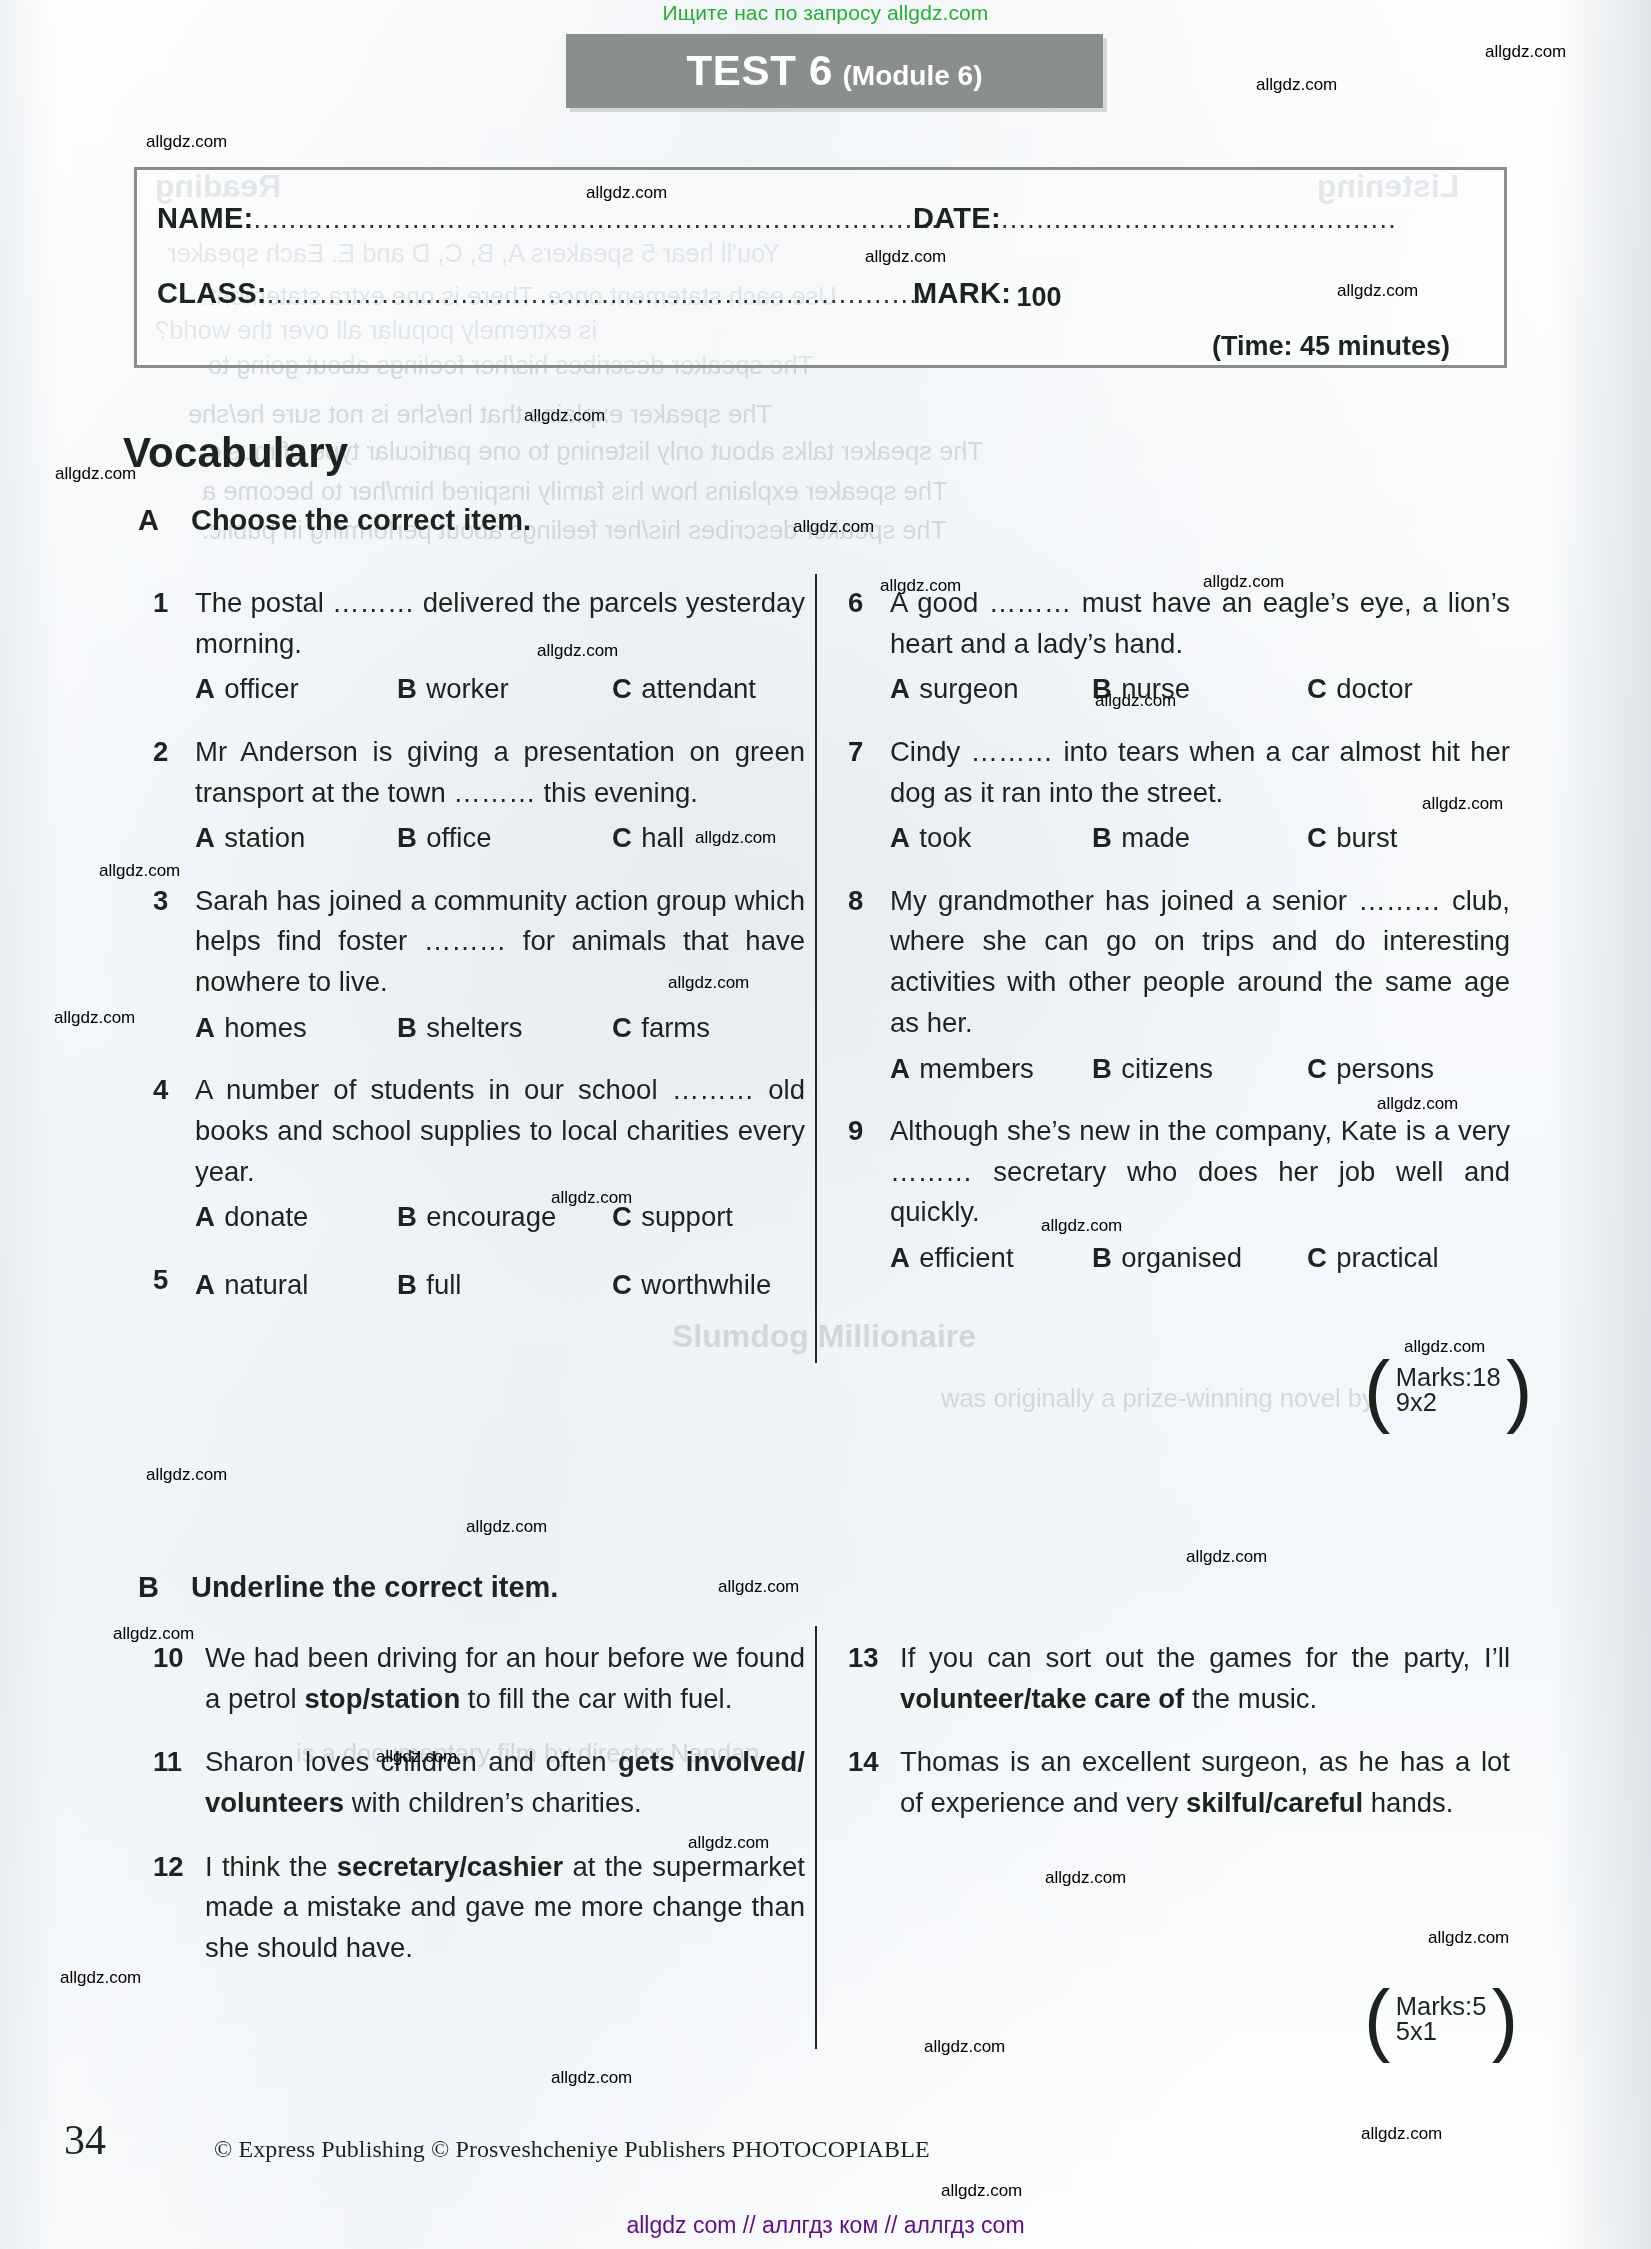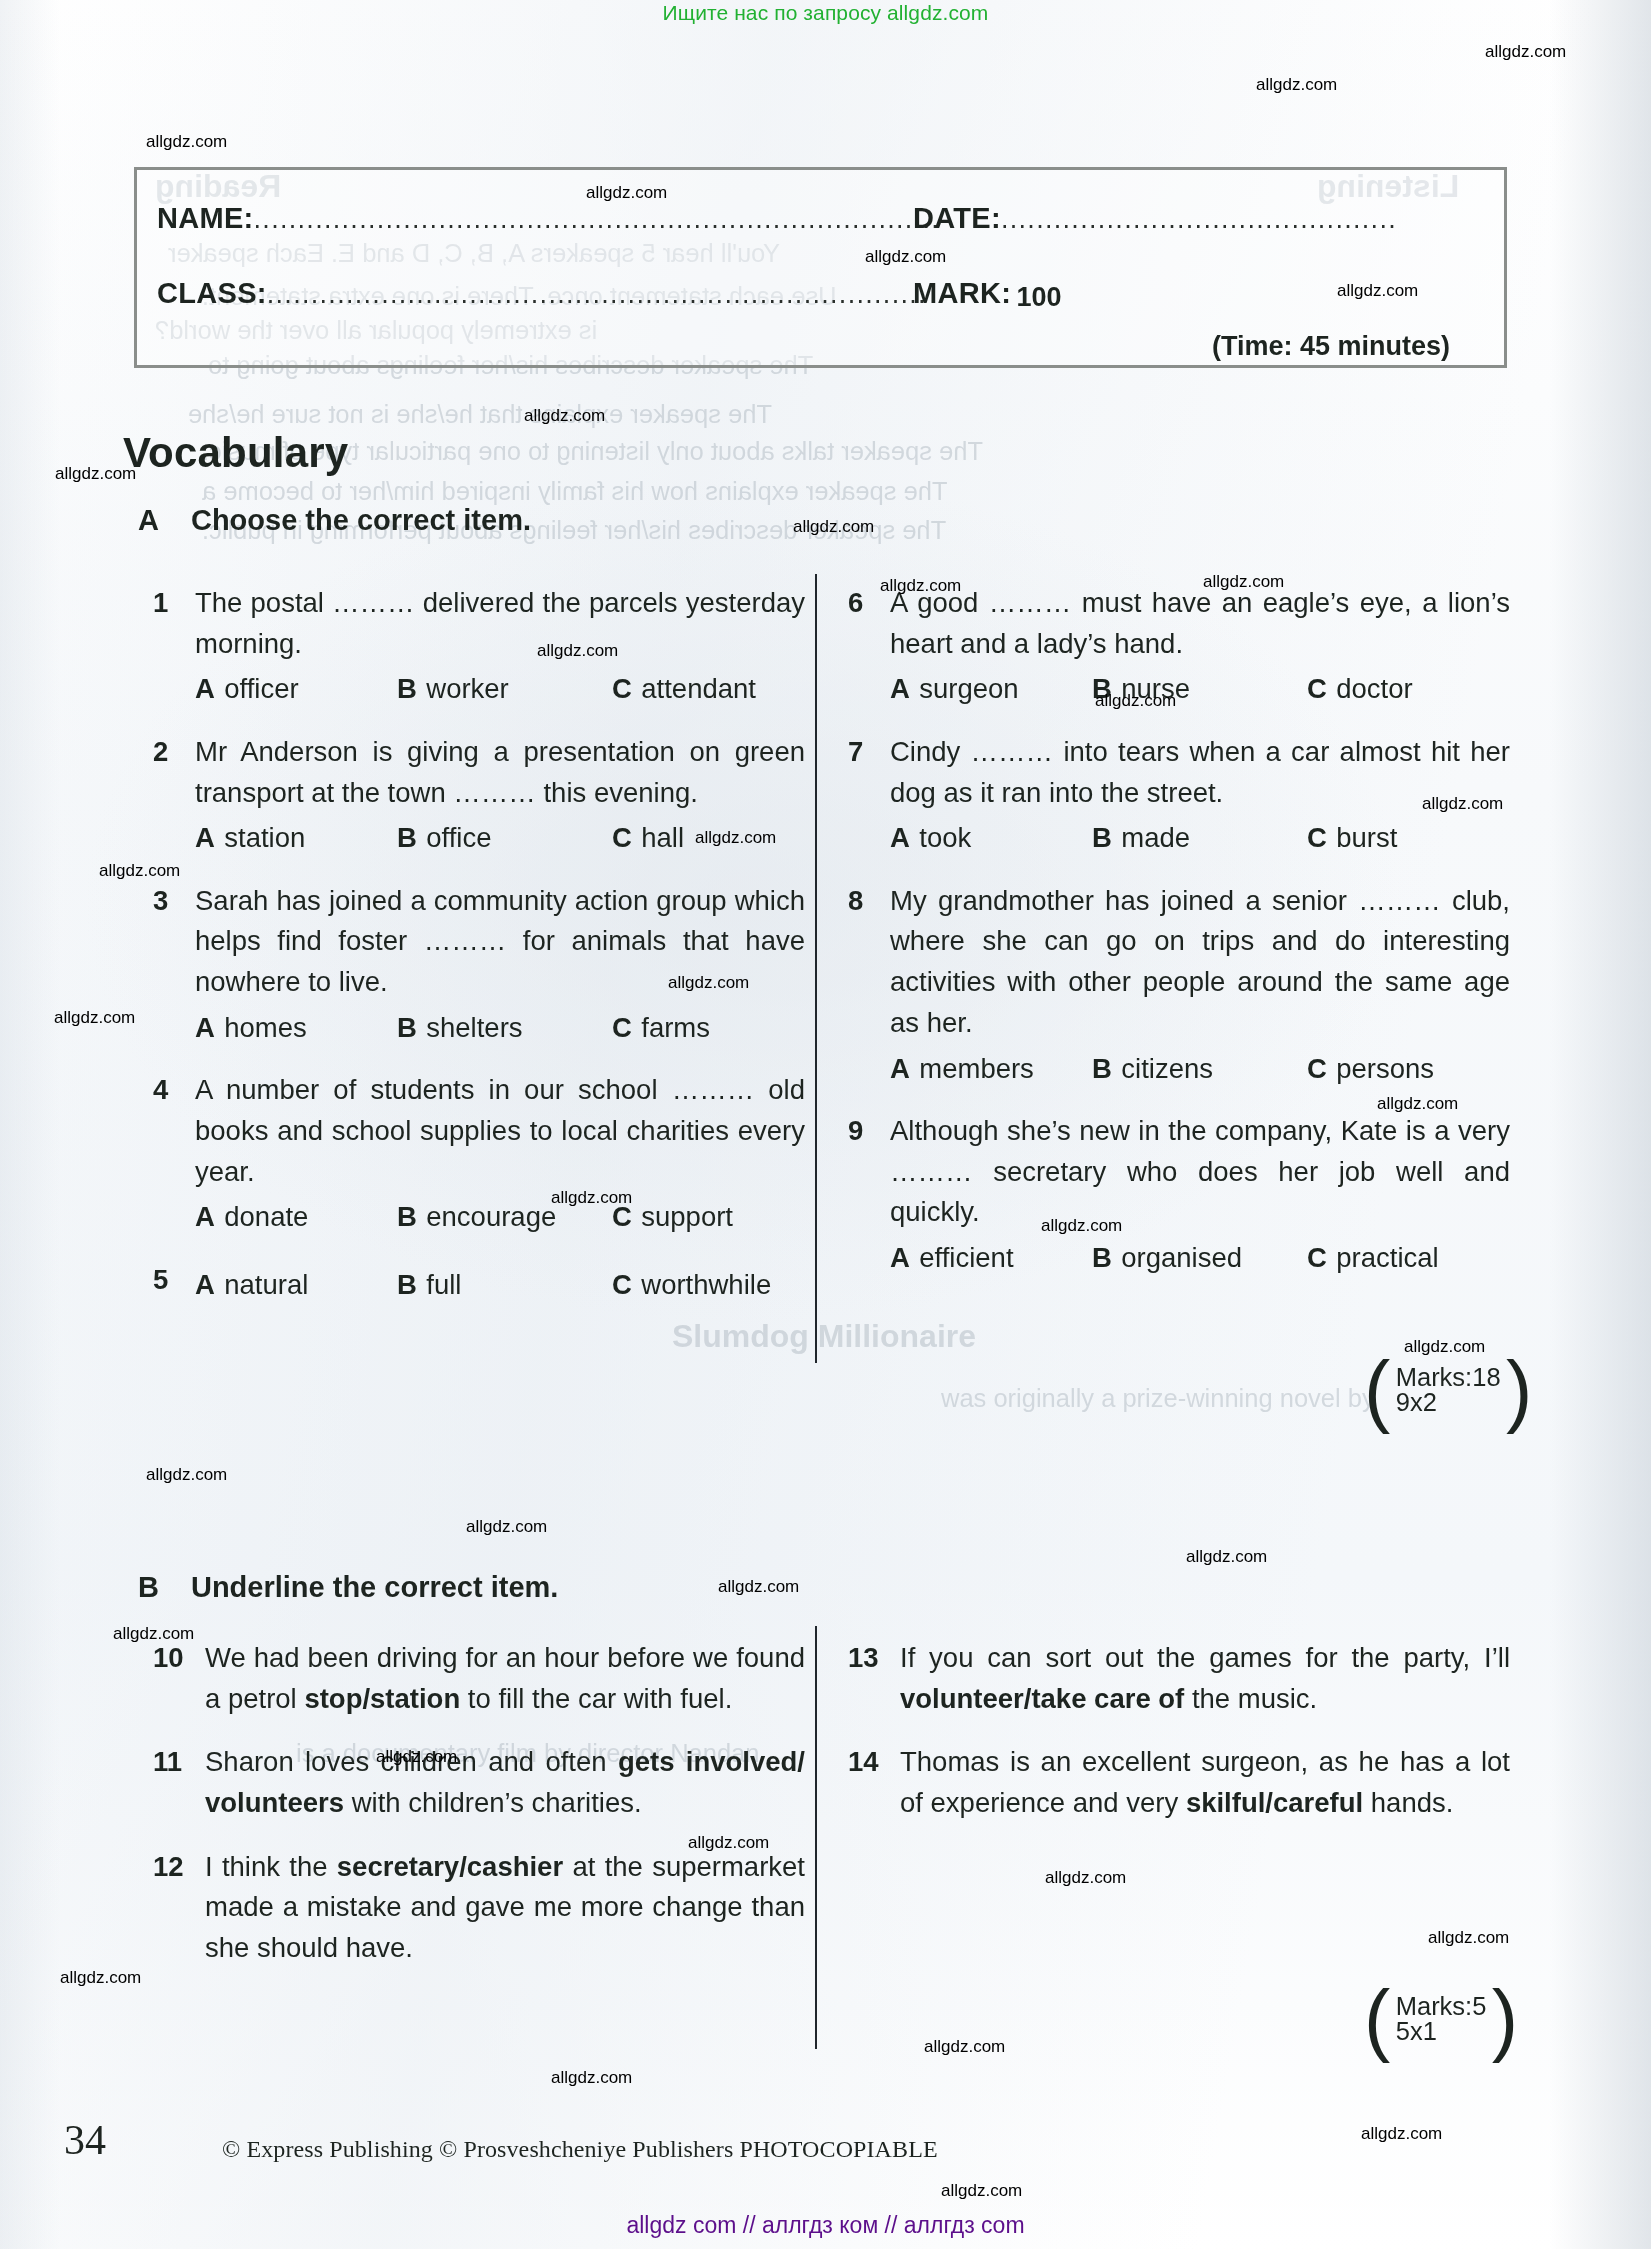--- a/index.html
+++ b/index.html
@@ -111,21 +111,21 @@
   .marks-in{display:flex;flex-direction:column;padding:0 5.4px;}
   .marks-top{display:flex;align-items:baseline;font-size:25.5px;}
   .mfrac{display:inline-block;text-align:center;}
   .mfrac .mbar{border-bottom:2.7px solid #1d2420;width:47px;height:17.5px;}
   .mfrac .mden{font-size:25.5px;line-height:1;padding-top:1.3px;}
   .marks-bot{font-size:25.5px;margin-top:-4px;}
 
   
   .pageno{position:absolute;left:64px;top:2116px;font-size:42px;font-family:"Liberation Serif",serif;}
   .copyright{
-    position:absolute;left:222px;top:2136px;font-size:24px;
+    position:absolute;left:214px;top:2136px;font-size:24px;
     font-family:"Liberation Serif", serif;letter-spacing:0.1px;white-space:nowrap;
   }
   .bottombar{
     position:absolute;left:0;top:2212px;width:1651px;text-align:center;
     color:#5c0f8b;font-size:23px;
   }
 
   
   .wm{position:absolute;font-size:17px;color:#000000;white-space:nowrap;}
 
@@ -156,20 +156,25 @@
       <div class="ghost flip" style="left: 202px; top: 437px;">The speaker talks about only listening to one particular type of music.</div>
       <div class="ghost flip" style="left: 202px; top: 477px;">The speaker explains how his family inspired him/her to become a</div>
       <div class="ghost flip" style="left: 202px; top: 516px;">The speaker describes his/her feelings about performing in public.</div>
       <div class="ghost big" style="left: 672px; top: 1318px;">Slumdog Millionaire</div>
       <div class="ghost" style="left: 296px; top: 1739px;">is a documentary film by director Nandan</div>
       <div class="ghost" style="left: 941px; top: 1384px;">was originally a prize-winning novel by</div>
     </div>
 
   <div class="promo">Ищите нас по запросу allgdz.com</div>
 
+  <div class="banner">
+    <span class="banner-txt">
+      <span class="banner-main">TEST 6</span><span class="banner-sub">(Module 6)</span>
+    </span>
+  </div>
 
   <div class="idbox">
     <div class="idrow" id="row-name">
       <span class="lbl">NAME:</span>
       <span class="dots">..............................................................................</span>
     </div>
     <div class="idrow" id="row-date">
       <span class="lbl">DATE:</span>
       <span class="dots">.............................................</span>
     </div>

